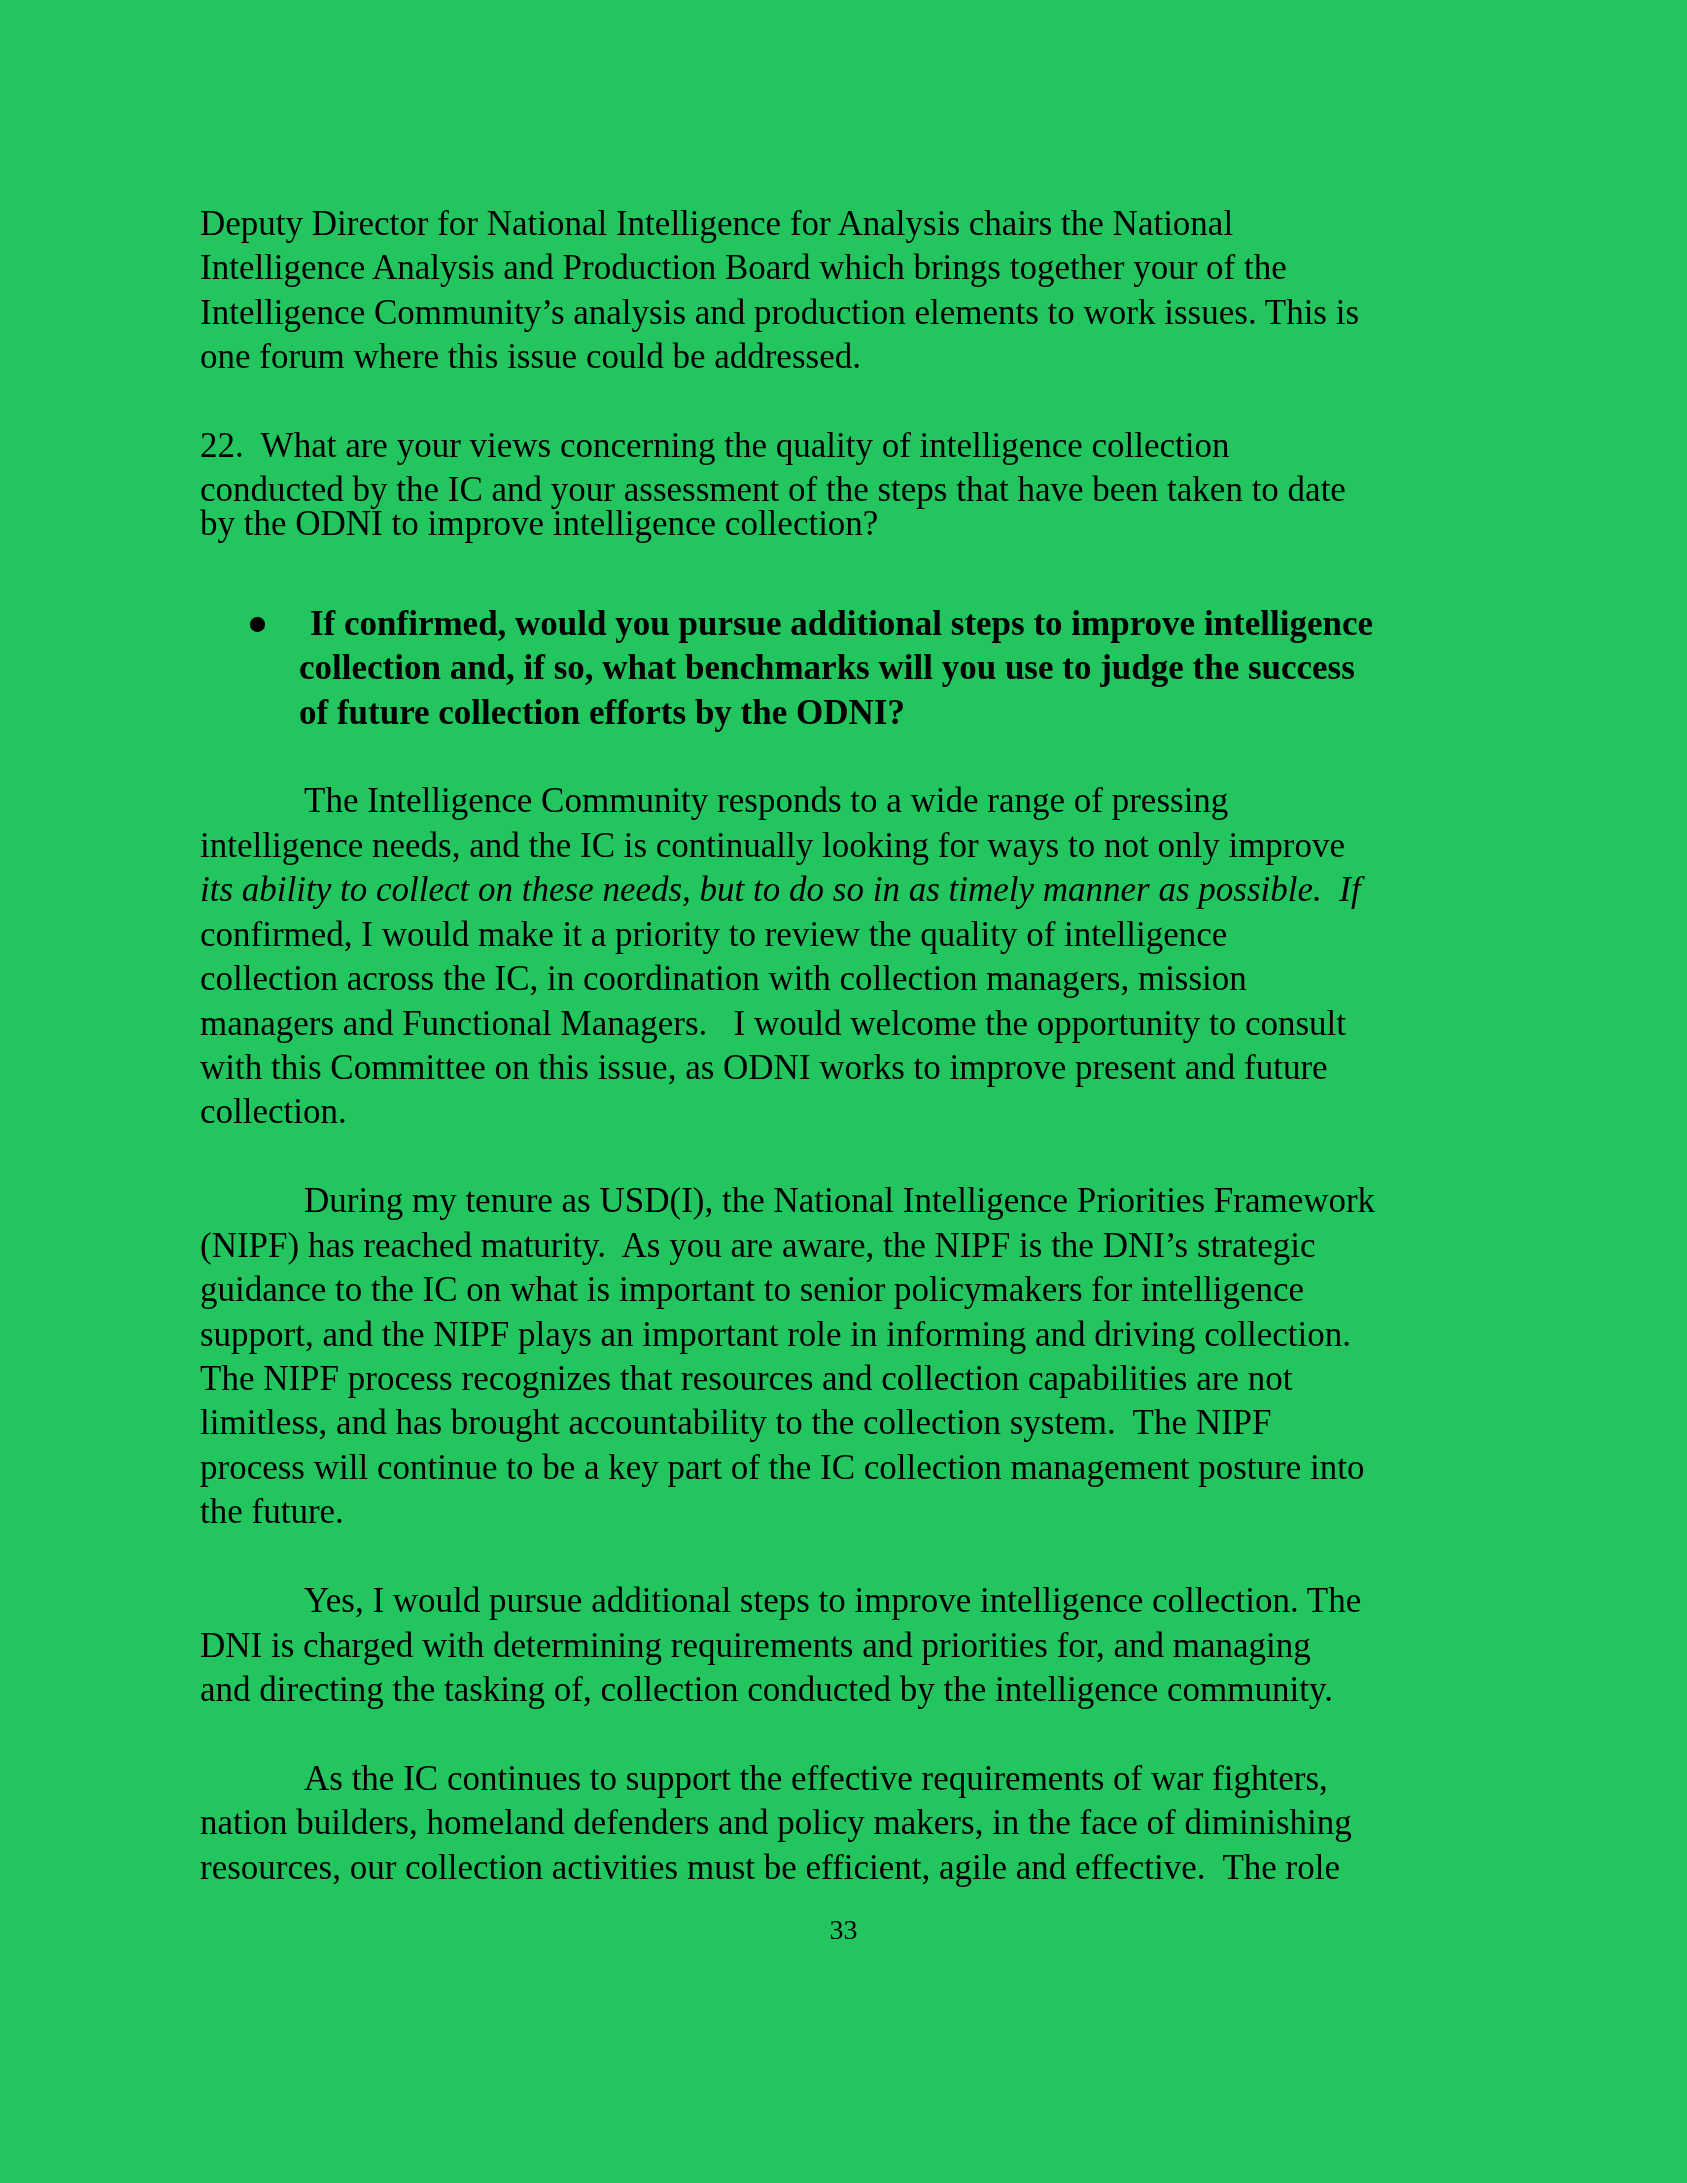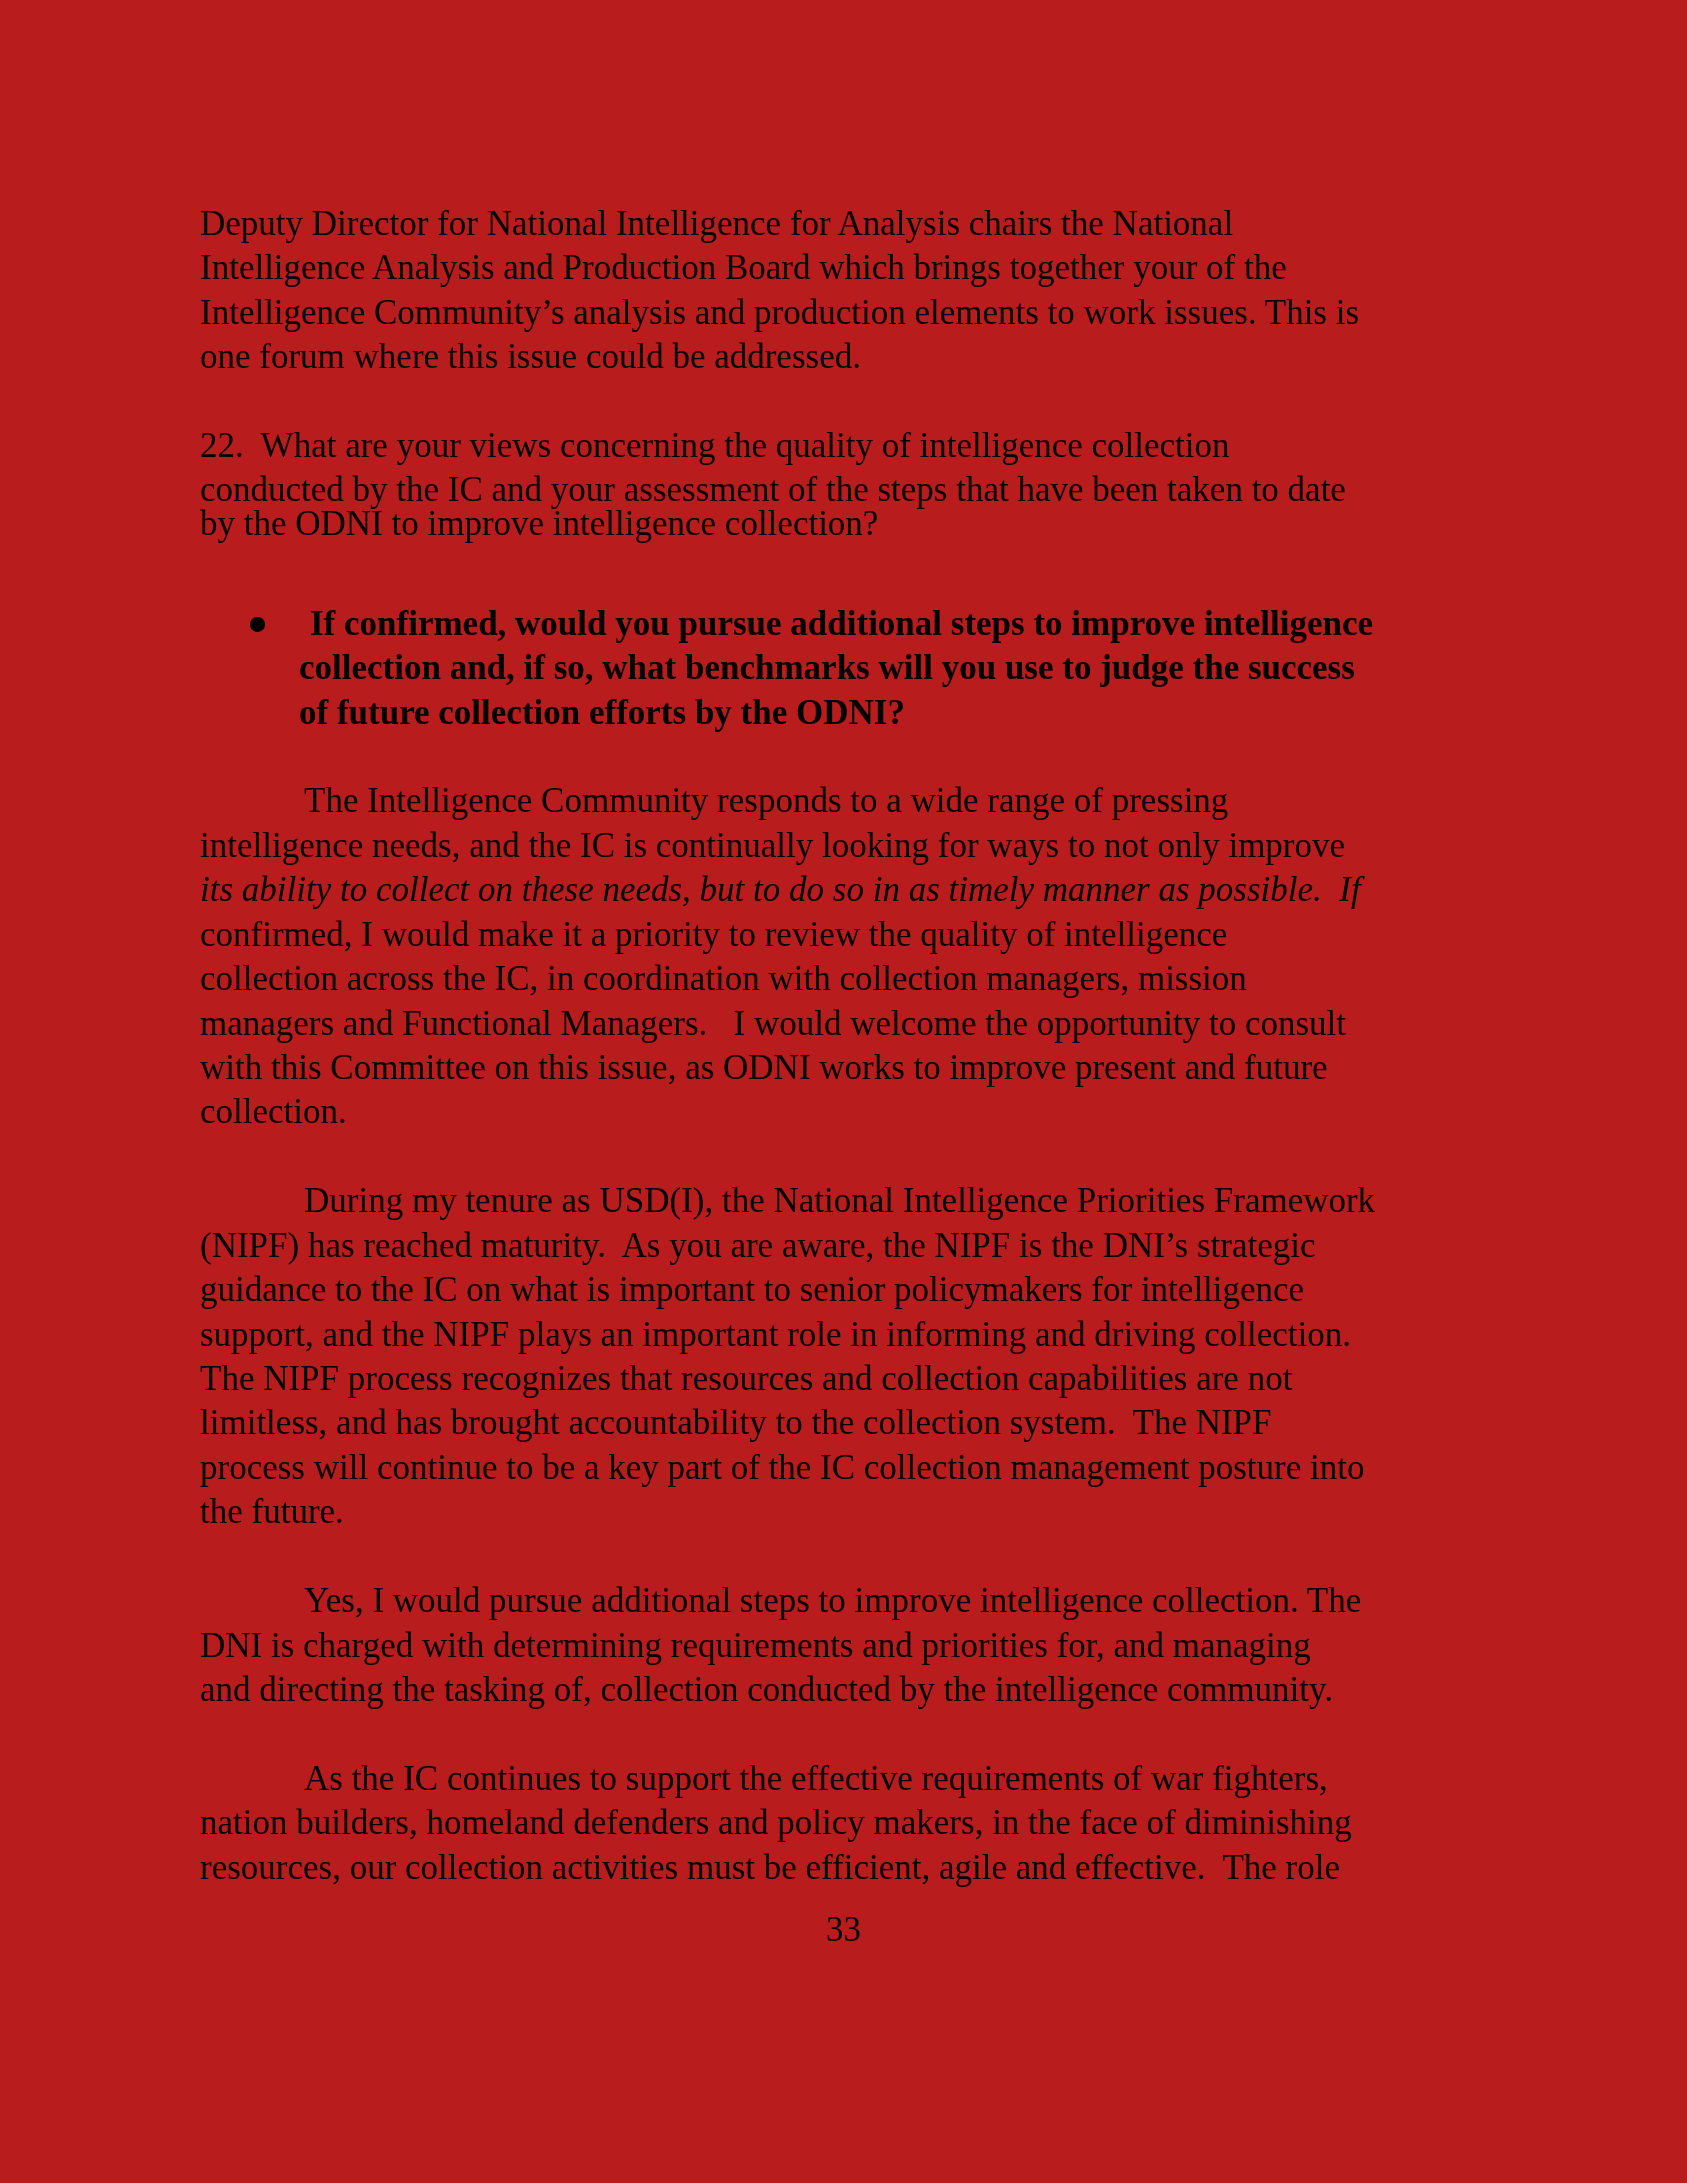--- a/index.html
+++ b/index.html
@@ -1,39 +1,39 @@
 <!DOCTYPE html>
 <html style="font-size:10.6px"><head>
 <meta charset="utf-8">
 <style>
   html, body { margin: 0; padding: 0; background: #ffffff; }
   body { width: 1687px; height: 2183px; position: relative; overflow: hidden; }
   .page {
     position: absolute; left: 0; top: 0; width: 1687px; height: 2183px;
-    background: #b91c1c; color: #000000;
+    background: #22c55e; color: #000000;
     font-family: "Liberation Serif", "DejaVu Serif", serif;
   }
   .line {
     position: absolute;
     left: 200px;
     font-size: 35px;
     line-height: 35px;
     height: 35px;
     white-space: pre;
     color: #000;
   }
   .line.indent { left: 304px; }
   .line.bold { font-weight: bold; left: 299px; }
   .bullet-dot {
     position: absolute; left: 250px; width: 14.6px; height: 14.6px;
     border-radius: 50%; background: #000;
   }
   .page-number {
     position: absolute; left: 0; width: 1687px; text-align: center;
-    font-size: 35px; line-height: 26.5px;
+    font-size: 28px; line-height: 26.5px;
   }
 </style>
 </head>
 <body>
 
 <div class="page">
 
   <div>
     <div class="line" style="top: 206px;">Deputy Director for National Intelligence for Analysis chairs the National</div>
     <div class="line" style="top: 250px;">Intelligence Analysis and Production Board which brings together your of the</div>

